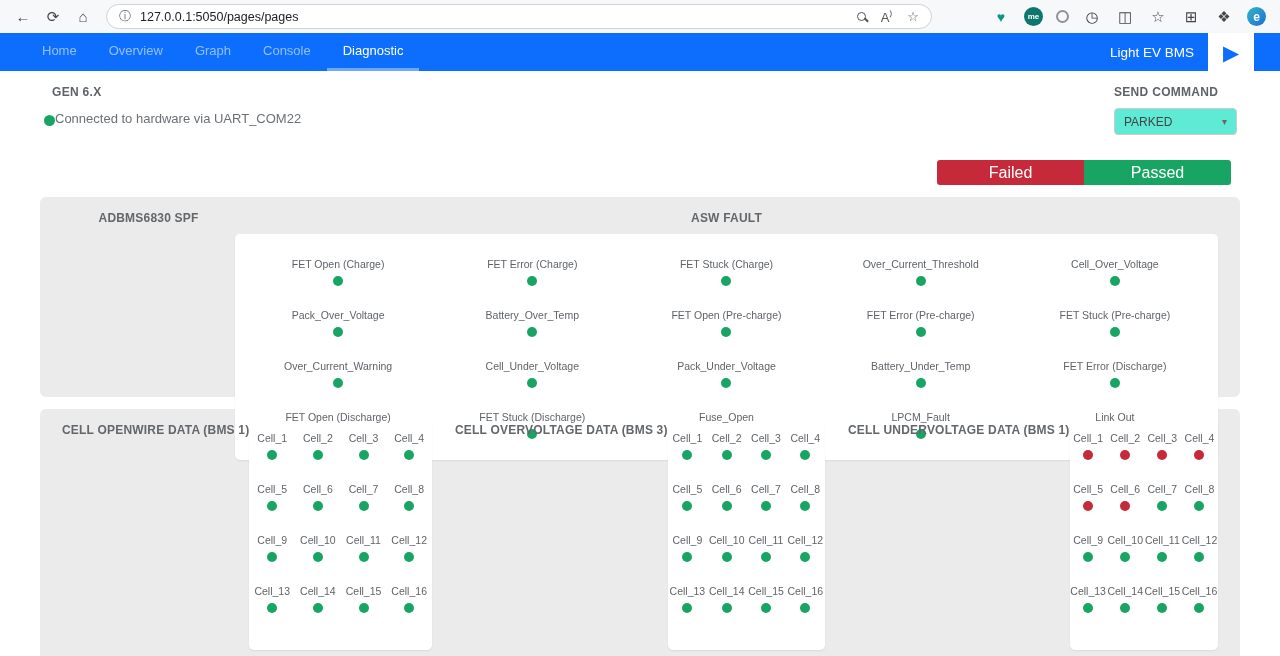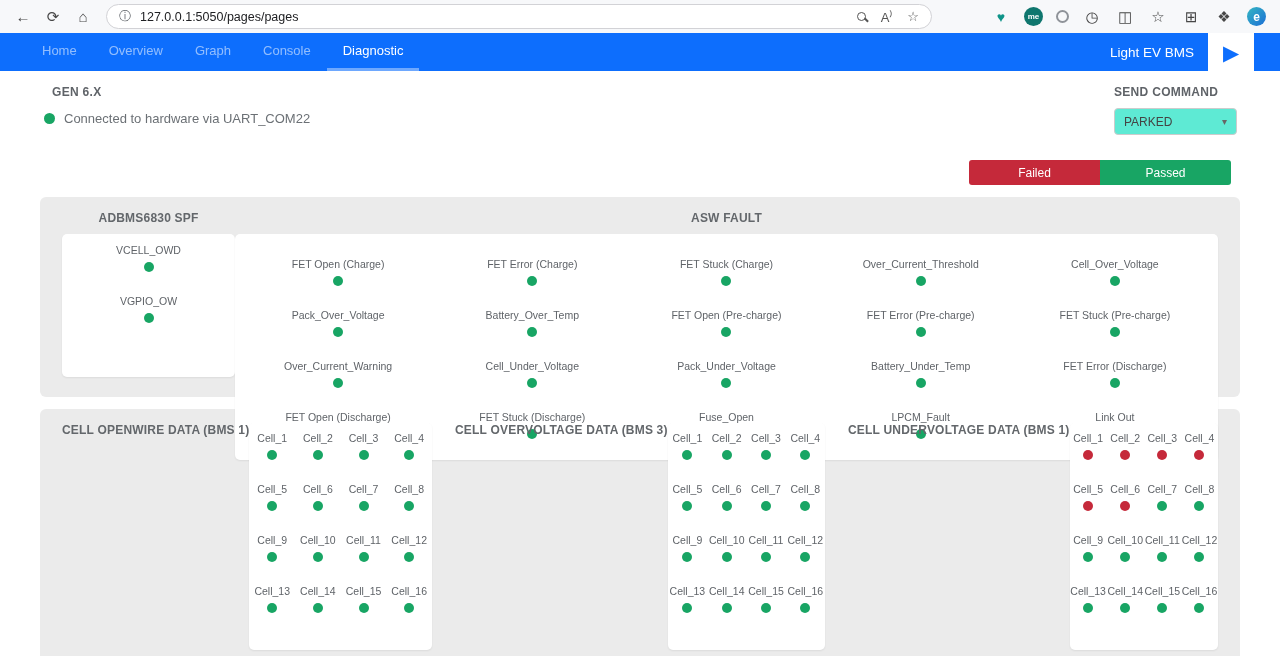--- a/index.html
+++ b/index.html
@@ -53,32 +53,32 @@
   .tab.active { color:#fff; border-bottom-color:var(--underline,#6ea8fe); }
   .brand { margin-left:auto; color:#fff; font-size:13.5px; display:flex; align-items:center; }
   .logo { width:46px; margin:0 26px 0 14px; background:#fff; display:flex;
     align-items:center; justify-content:center; cursor:pointer; }
   .logo-tri { color:#0d6efd; font-size:21px; line-height:1; }
 
   
   .content { padding:10px 40px 0 40px; }
   .header-row { display:flex; justify-content:space-between; }
   .gen { margin:4px 0 0 12px; font-size:12px; font-weight:700; color:#5f6368; letter-spacing:.3px; }
-  .status-row { display:flex; align-items:center; gap:9px; margin:12px 0 0 4px;
+  .status-row { display:flex; align-items:flex-end; margin:12px 0 0 4px;
     font-size:13px; color:#6b7075; }
   .header-right { width:123px; margin-right:3px; }
   .sc-label { font-size:12px; font-weight:700; color:#5f6368; margin-top:4px; letter-spacing:.3px; white-space:nowrap; }
   .dropdown { margin-top:9px; height:27px; border:1px solid #ccc; border-radius:4px;
     background:#5eead4; display:flex; align-items:center; justify-content:space-between;
     padding:0 9px; font-size:12px; color:#444; cursor:pointer; }
   .caret { font-size:10px; color:#666; }
 
   .legend { display:flex; justify-content:flex-end; margin:25px 9px 12px 0; }
-  .legend-failed,.legend-passed { width:131px; height:25px; display:flex;
-    align-items:center; justify-content:center; color:#fff; font-size:12px; }
+  .legend-failed,.legend-passed { width:147px; height:25px; display:flex;
+    align-items:center; justify-content:center; color:#fff; font-size:16px; }
   .legend-failed { background:var(--failed,#c5293a); border-radius:3px 0 0 3px; }
   .legend-passed { background:var(--passed,#18a564); border-radius:0 3px 3px 0; }
 
   .panel { background:#ebebeb; border-radius:6px; }
   .panel1 { display:flex; padding:14px 22px 20px; height:200px; }
   .col { display:flex; flex-direction:column; }
   .spf-col { flex:0 0 173px; }
   .asw-col { flex:1; }
   .panel-title { text-align:center; font-size:12px; font-weight:600; color:#63676b;
     margin-bottom:9px; letter-spacing:.2px; white-space:nowrap; }
@@ -177,32 +177,20 @@
   </div>
 
   <div class="legend">
     <div class="legend-failed">Failed</div>
     <div class="legend-passed">Passed</div>
   </div>
 
   <div class="panel panel1">
     <div class="col spf-col">
       <div class="panel-title">ADBMS6830 SPF</div>
-      <div class="card spf-card">
-
-          <div class="stat">
-            <span class="stat-label">VCELL_OWD</span>
-            <span class="dot passed"></span>
-          </div>
-
-          <div class="stat">
-            <span class="stat-label">VGPIO_OW</span>
-            <span class="dot passed"></span>
-          </div>
-        </div>
     </div>
     <div class="col asw-col">
       <div class="panel-title">ASW FAULT</div>
       <div class="card asw-card">
 
           <div class="stat">
             <span class="stat-label">FET Open (Charge)</span>
             <span class="dot passed"></span>
           </div>
 

